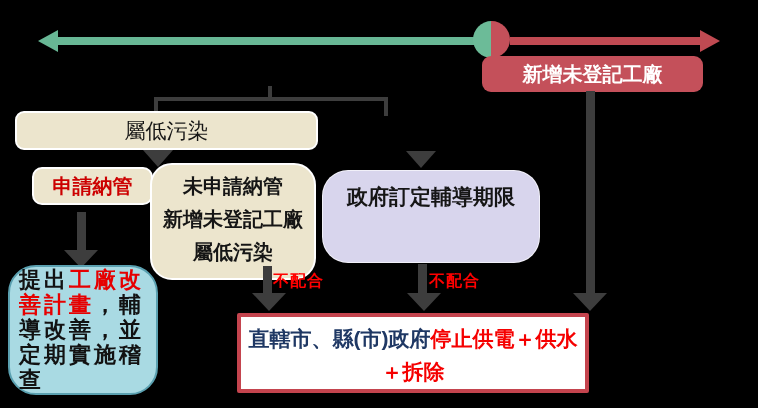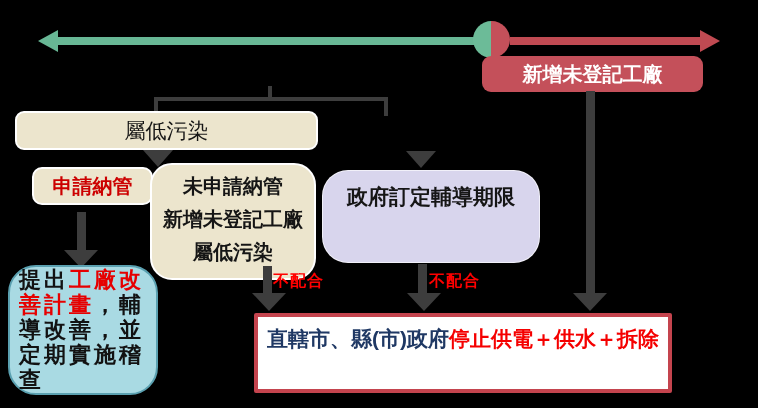--- a/index.html
+++ b/index.html
@@ -99,17 +99,17 @@
   <div class="abs arrow-head" style="left:252px;top:293px;"></div>
   <div class="abs nc-label" style="left:273px;top:271px;">不配合</div>
 
   <div class="abs conn" style="left:418px;top:264px;width:9px;height:30px;"></div>
   <div class="abs arrow-head" style="left:407px;top:293px;"></div>
   <div class="abs nc-label" style="left:429px;top:271px;">不配合</div>
 
   <div class="abs conn" style="left:586px;top:91px;width:9px;height:202px;"></div>
   <div class="abs arrow-head" style="left:573px;top:293px;"></div>
 
-  <div class="abs penalty" style="left:254px;top:313px;width:418px;height:80px;">
+  <div class="abs penalty" style="left:237px;top:313px;width:352px;height:80px;">
     <div><span class="navy">直轄市、縣(市)政府</span><span class="pen-red">停止供電＋供水＋拆除</span></div>
   </div>
 
 </div>
 
 </body></html>

